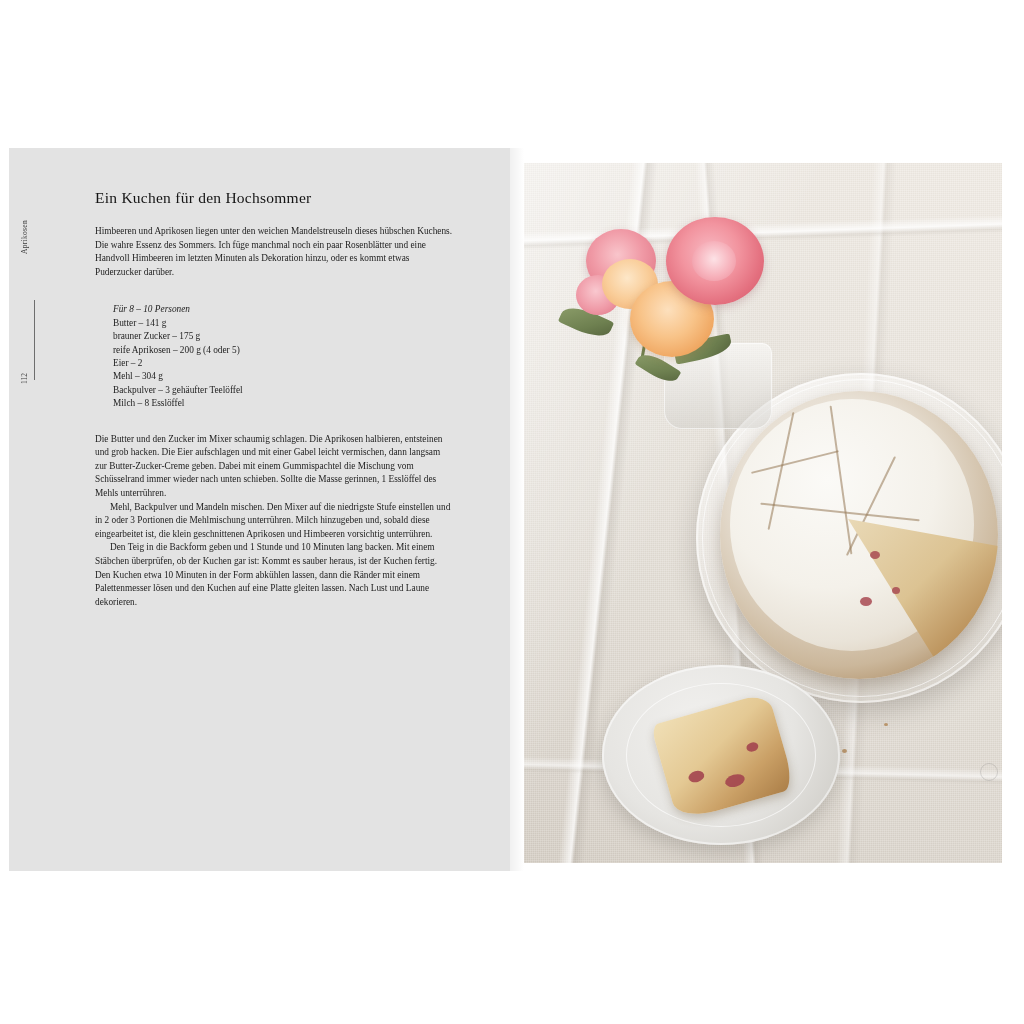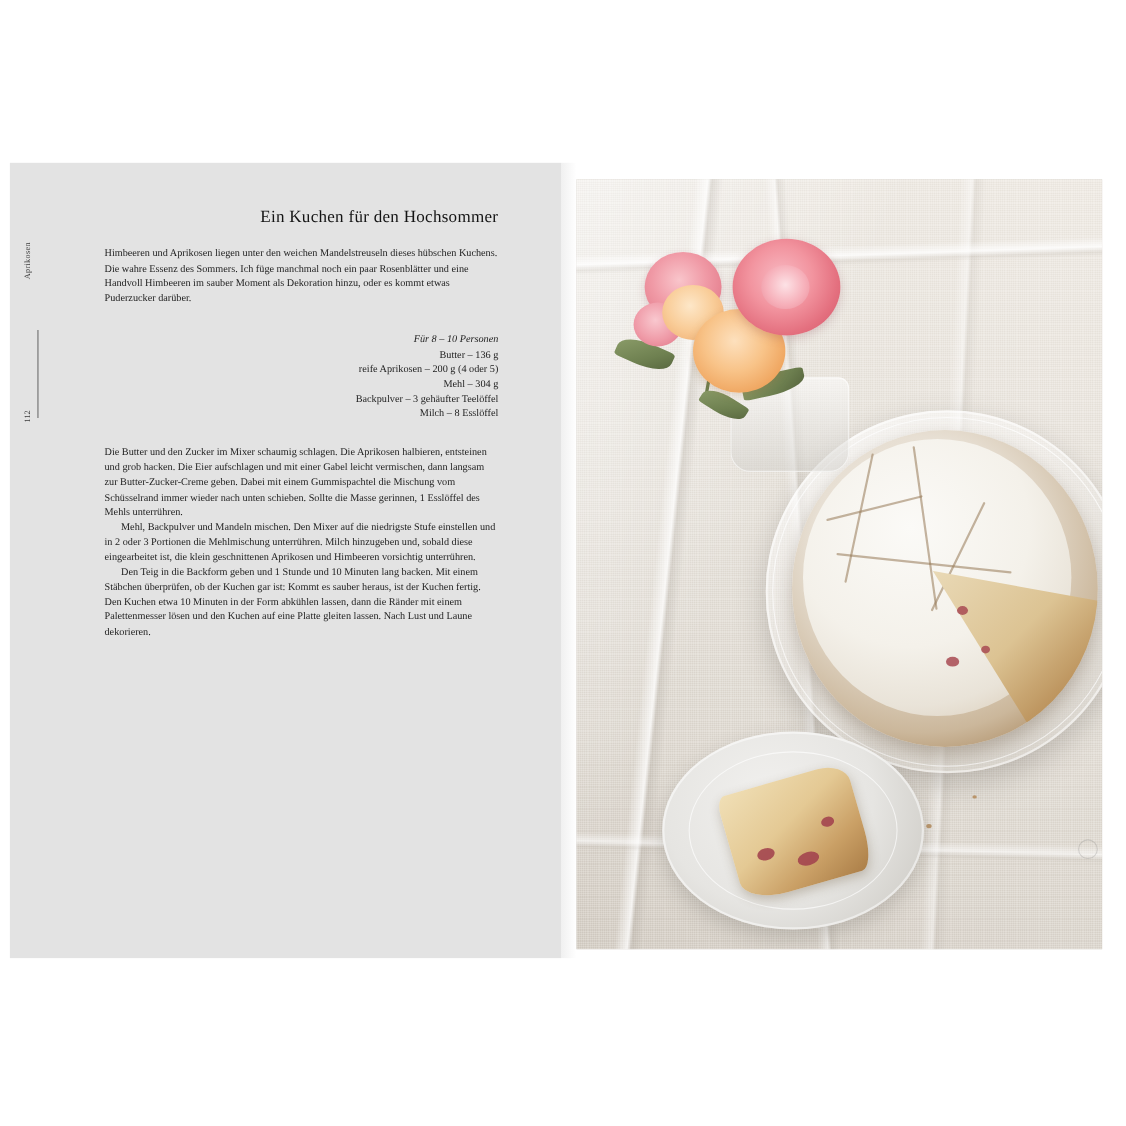--- a/index.html
+++ b/index.html
@@ -89,39 +89,37 @@
     top: 41px;
     width: 358px;
   }
 
   .recipe-title {
     font-size: 15.5px;
     font-weight: normal;
     letter-spacing: 0.25px;
     margin: 0 0 18px 0;
     color: #141414;
-    text-align: right;
   }
 
   .intro {
     font-size: 9.3px;
     line-height: 13.6px;
     margin: 0 0 24px 0;
     text-align: left;
     color: #1d1d1d;
   }
 
   .ingredients {
     margin: 0 0 22px 0;
     padding: 0 0 0 18px;
     list-style: none;
     font-size: 9.3px;
     line-height: 13.4px;
     color: #1d1d1d;
-    text-align: right;
   }
   .ingredients .serves {
     font-style: italic;
     padding-bottom: 0px;
   }
 
   .method p {
     font-size: 9.3px;
     line-height: 13.6px;
     margin: 0;
@@ -385,26 +383,28 @@
     <div class="folio-group">
       <div class="folio-rule"></div>
       <div class="folio-chapter">Aprikosen</div>
       <div class="folio-number">112</div>
     </div>
 
     <div class="text-column">
 
       <h1 class="recipe-title">Ein Kuchen für den Hochsommer</h1>
 
-      <p class="intro">Himbeeren und Aprikosen liegen unter den weichen Mandelstreuseln dieses hübschen Kuchens. Die wahre Essenz des Sommers. Ich füge manchmal noch ein paar Rosenblätter und eine Handvoll Himbeeren im sauber Moment als Dekoration hinzu, oder es kommt etwas Puderzucker darüber.</p>
+      <p class="intro">Himbeeren und Aprikosen liegen unter den weichen Mandelstreuseln dieses hübschen Kuchens. Die wahre Essenz des Sommers. Ich füge manchmal noch ein paar Rosenblätter und eine Handvoll Himbeeren im letzten Minuten als Dekoration hinzu, oder es kommt etwas Puderzucker darüber.</p>
 
       <ul class="ingredients">
         <li class="serves">Für 8 – 10 Personen</li>
-        <li>Butter – 136 g</li>
+        <li>Butter – 141 g</li>
+        <li>brauner Zucker – 175 g</li>
         <li>reife Aprikosen – 200 g (4 oder 5)</li>
+        <li>Eier – 2</li>
         <li>Mehl – 304 g</li>
         <li>Backpulver – 3 gehäufter Teelöffel</li>
         <li>Milch – 8 Esslöffel</li>
       </ul>
 
       <div class="method">
         <p>Die Butter und den Zucker im Mixer schaumig schlagen. Die Aprikosen halbieren, entsteinen und grob hacken. Die Eier aufschlagen und mit einer Gabel leicht vermischen, dann langsam zur Butter-Zucker-Creme geben. Dabei mit einem Gummispachtel die Mischung vom Schüsselrand immer wieder nach unten schieben. Sollte die Masse gerinnen, 1 Esslöffel des Mehls unterrühren.</p>
         <p>Mehl, Backpulver und Mandeln mischen. Den Mixer auf die niedrigste Stufe einstellen und in 2 oder 3 Portionen die Mehlmischung unterrühren. Milch hinzugeben und, sobald diese eingearbeitet ist, die klein geschnittenen Aprikosen und Himbeeren vorsichtig unterrühren.</p>
         <p>Den Teig in die Backform geben und 1 Stunde und 10 Minuten lang backen. Mit einem Stäbchen überprüfen, ob der Kuchen gar ist: Kommt es sauber heraus, ist der Kuchen fertig. Den Kuchen etwa 10 Minuten in der Form abkühlen lassen, dann die Ränder mit einem Palettenmesser lösen und den Kuchen auf eine Platte gleiten lassen. Nach Lust und Laune dekorieren.</p>
       </div>

